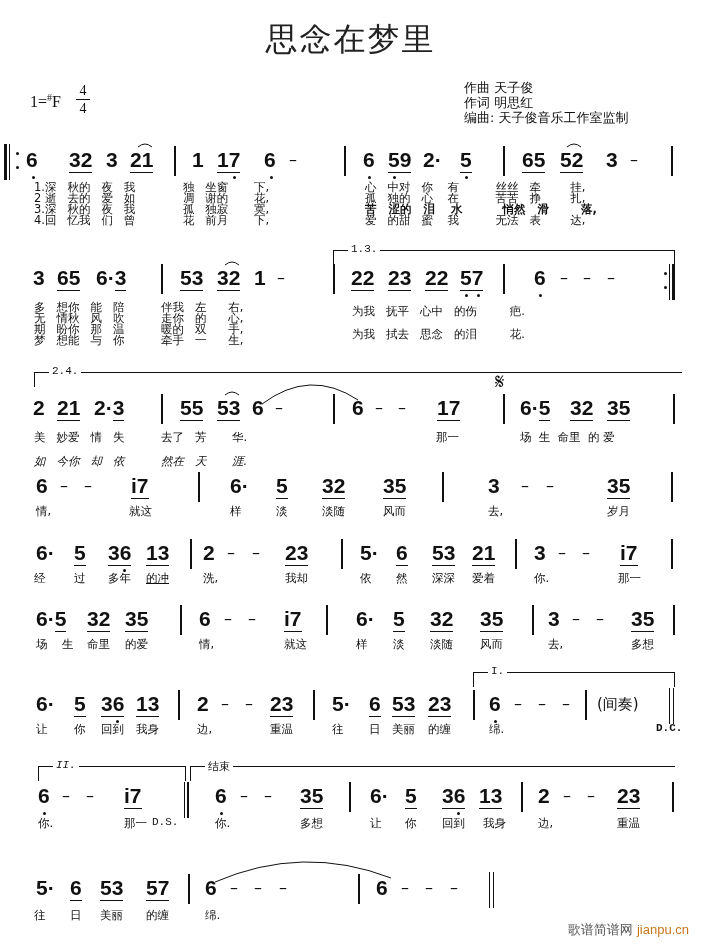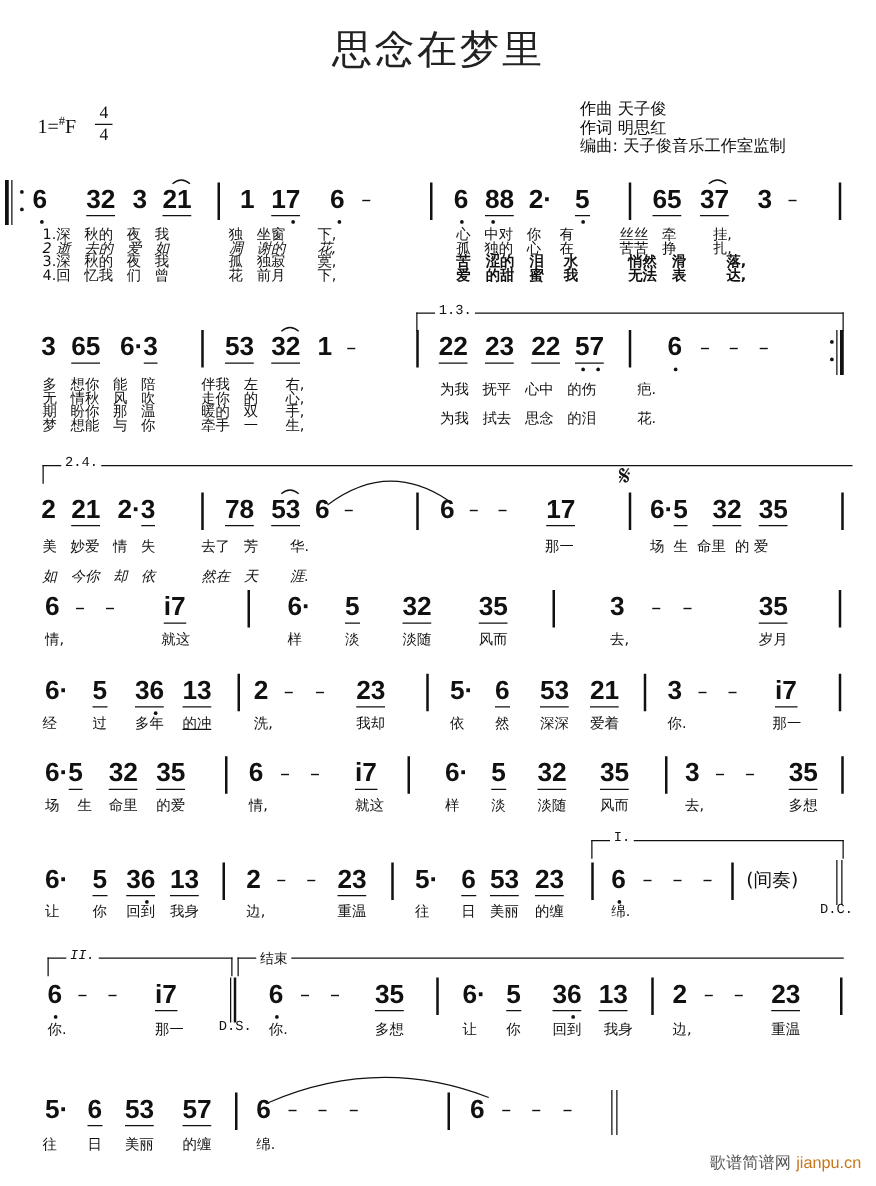--- a/index.html
+++ b/index.html
@@ -63,42 +63,42 @@
   <div class="barline" style="left:174px;top:6px;height:30px;"></div>
   <div class="note" style="left:192px;top:8px;">1</div>
   <div class="note" style="left:217px;top:8px;"><span class="ul">17</span></div>
   <div class="dotb" style="left:233px;top:36px;"></div>
   <div class="note" style="left:264px;top:8px;">6</div>
   <div class="dotb" style="left:270px;top:36px;"></div>
   <div class="dash" style="left:289px;top:10px;">–</div>
   <div class="barline" style="left:344px;top:6px;height:30px;"></div>
   <div class="note" style="left:363px;top:8px;">6</div>
   <div class="dotb" style="left:368px;top:36px;"></div>
-  <div class="note" style="left:388px;top:8px;"><span class="ul">88</span></div>
+  <div class="note" style="left:388px;top:8px;"><span class="ul">59</span></div>
   <div class="dotb" style="left:393px;top:36px;"></div>
   <div class="note" style="left:423px;top:8px;">2·</div>
   <div class="note" style="left:460px;top:8px;"><span class="ul">5</span></div>
   <div class="dotb" style="left:465px;top:36px;"></div>
   <div class="barline" style="left:503px;top:6px;height:30px;"></div>
   <div class="note" style="left:522px;top:8px;"><span class="ul">65</span></div>
-  <div class="note" style="left:560px;top:8px;"><span class="ul">37</span></div>
+  <div class="note" style="left:560px;top:8px;"><span class="ul">52</span></div>
   <svg class="slur" style="left:566px;top:2px;" width="16" height="6">
       <path d="M1 5 Q8 -1 15 5" stroke="#111" fill="none"></path>
     </svg>
   <div class="note" style="left:606px;top:8px;">3</div>
   <div class="dash" style="left:630px;top:10px;">–</div>
   <div class="barline" style="left:671px;top:6px;height:30px;"></div>
   <div class="lyric" style="left:34px;top:42px;">1.深   秋的   夜   我             独   坐窗       下,</div>
-  <div class="lyric" style="left:34px;top:53px;font-style:italic;">2 逝   去的   爱   如             凋   谢的       花,</div>
+  <div class="lyric" style="left:34px;top:53px;">2 逝   去的   爱   如             凋   谢的       花,</div>
   <div class="lyric" style="left:34px;top:64px;">3.深   秋的   夜   我             孤   独寂       寞,</div>
   <div class="lyric" style="left:34px;top:75px;">4.回   忆我   们   曾             花   前月       下,</div>
   <div class="lyric" style="left:365px;top:42px;">心   中对   你    有          丝丝   牵        挂,</div>
   <div class="lyric" style="left:365px;top:53px;">孤   独的   心    在          苦苦   挣        扎,</div>
   <div class="lyric" style="left:365px;top:64px;font-weight:bold;">苦   涩的   泪    水          悄然   滑        落,</div>
-  <div class="lyric" style="left:365px;top:75px;font-weight:bold;">爱   的甜   蜜    我          无法   表        达,</div>
+  <div class="lyric" style="left:365px;top:75px;">爱   的甜   蜜    我          无法   表        达,</div>
 </div>
 
 <div class="row" style="top:250px;">
   <div class="volta r" style="left:333px;top:0px;width:340px;">
       <span>1.3.</span>
     </div>
   <div class="note" style="left:33px;top:16px;">3</div>
   <div class="note" style="left:57px;top:16px;"><span class="ul">65</span></div>
   <div class="note" style="left:96px;top:16px;"><span>6·</span><span class="ul">3</span></div>
   <div class="barline" style="left:161px;top:14px;height:30px;"></div>
@@ -138,21 +138,21 @@
       <span>2.4.</span>
     </div>
   <svg class="slur" style="left:260px;top:12px;" width="100" height="26">
       <path d="M2 24 Q50 -12 98 20" stroke="#111" fill="none"></path>
     </svg>
   <div class="segno" style="left:495px;top:1px;">𝄋</div>
   <div class="note" style="left:33px;top:28px;">2</div>
   <div class="note" style="left:57px;top:28px;"><span class="ul">21</span></div>
   <div class="note" style="left:94px;top:28px;"><span>2·</span><span class="ul">3</span></div>
   <div class="barline" style="left:161px;top:26px;height:30px;"></div>
-  <div class="note" style="left:180px;top:28px;"><span class="ul">78</span></div>
+  <div class="note" style="left:180px;top:28px;"><span class="ul">55</span></div>
   <div class="note" style="left:217px;top:28px;"><span class="ul">53</span></div>
   <svg class="slur" style="left:224px;top:22px;" width="16" height="6">
       <path d="M1 5 Q8 -1 15 5" stroke="#111" fill="none"></path>
     </svg>
   <div class="note" style="left:252px;top:28px;">6</div>
   <div class="dash" style="left:275px;top:30px;">–</div>
   <div class="barline" style="left:333px;top:26px;height:30px;"></div>
   <div class="note" style="left:352px;top:28px;">6</div>
   <div class="dash" style="left:375px;top:30px;">–</div>
   <div class="dash" style="left:398px;top:30px;">–</div>
@@ -285,21 +285,21 @@
   <div class="note" style="left:428px;top:22px;"><span class="ul">23</span></div>
   <div class="barline" style="left:473px;top:20px;height:30px;"></div>
   <div class="note" style="left:489px;top:22px;">6</div>
   <div class="dotb" style="left:494px;top:50px;"></div>
   <div class="dash" style="left:514px;top:24px;">–</div>
   <div class="dash" style="left:538px;top:24px;">–</div>
   <div class="dash" style="left:562px;top:24px;">–</div>
   <div class="barline" style="left:585px;top:20px;height:30px;"></div>
   <div class="lyric" style="left:597px;top:26px;font-size:15px;line-height:16px;">(间奏)</div>
   <div class="dbl" style="left:669px;top:18px;width:5px;border-left:1.5px solid #111;border-right:1.5px solid #111;"></div>
-  <div class="marker" style="left:656px;top:52px;">D.C.</div>
+  <div class="marker" style="left:656px;top:52px;font-weight:bold;">D.C.</div>
   <div class="lyric" style="left:36px;top:54px;">让</div>
   <div class="lyric" style="left:74px;top:54px;">你</div>
   <div class="lyric" style="left:101px;top:54px;">回到</div>
   <div class="lyric" style="left:136px;top:54px;">我身</div>
   <div class="lyric" style="left:197px;top:54px;">边,</div>
   <div class="lyric" style="left:270px;top:54px;">重温</div>
   <div class="lyric" style="left:332px;top:54px;">往</div>
   <div class="lyric" style="left:369px;top:54px;">日</div>
   <div class="lyric" style="left:392px;top:54px;">美丽</div>
   <div class="lyric" style="left:428px;top:54px;">的缠</div>
@@ -312,21 +312,21 @@
     </div>
   <div class="volta" style="left:190px;top:4px;width:484px;">
       <span>结束</span>
     </div>
   <div class="note" style="left:38px;top:22px;">6</div>
   <div class="dotb" style="left:43px;top:50px;"></div>
   <div class="dash" style="left:62px;top:24px;">–</div>
   <div class="dash" style="left:86px;top:24px;">–</div>
   <div class="note" style="left:124px;top:22px;"><span class="ul">i7</span></div>
   <div class="dbl" style="left:184px;top:20px;width:5px;border-left:1.5px solid #111;border-right:2.5px solid #111;"></div>
-  <div class="marker" style="left:175px;top:54px;">D.S.</div>
+  <div class="marker" style="left:152px;top:54px;">D.S.</div>
   <div class="note" style="left:215px;top:22px;">6</div>
   <div class="dotb" style="left:220px;top:50px;"></div>
   <div class="dash" style="left:240px;top:24px;">–</div>
   <div class="dash" style="left:264px;top:24px;">–</div>
   <div class="note" style="left:300px;top:22px;"><span class="ul">35</span></div>
   <div class="barline" style="left:349px;top:20px;height:30px;"></div>
   <div class="note" style="left:370px;top:22px;">6·</div>
   <div class="note" style="left:405px;top:22px;"><span class="ul">5</span></div>
   <div class="note" style="left:442px;top:22px;"><span class="ul">36</span></div>
   <div class="dotb" style="left:457px;top:50px;"></div>

